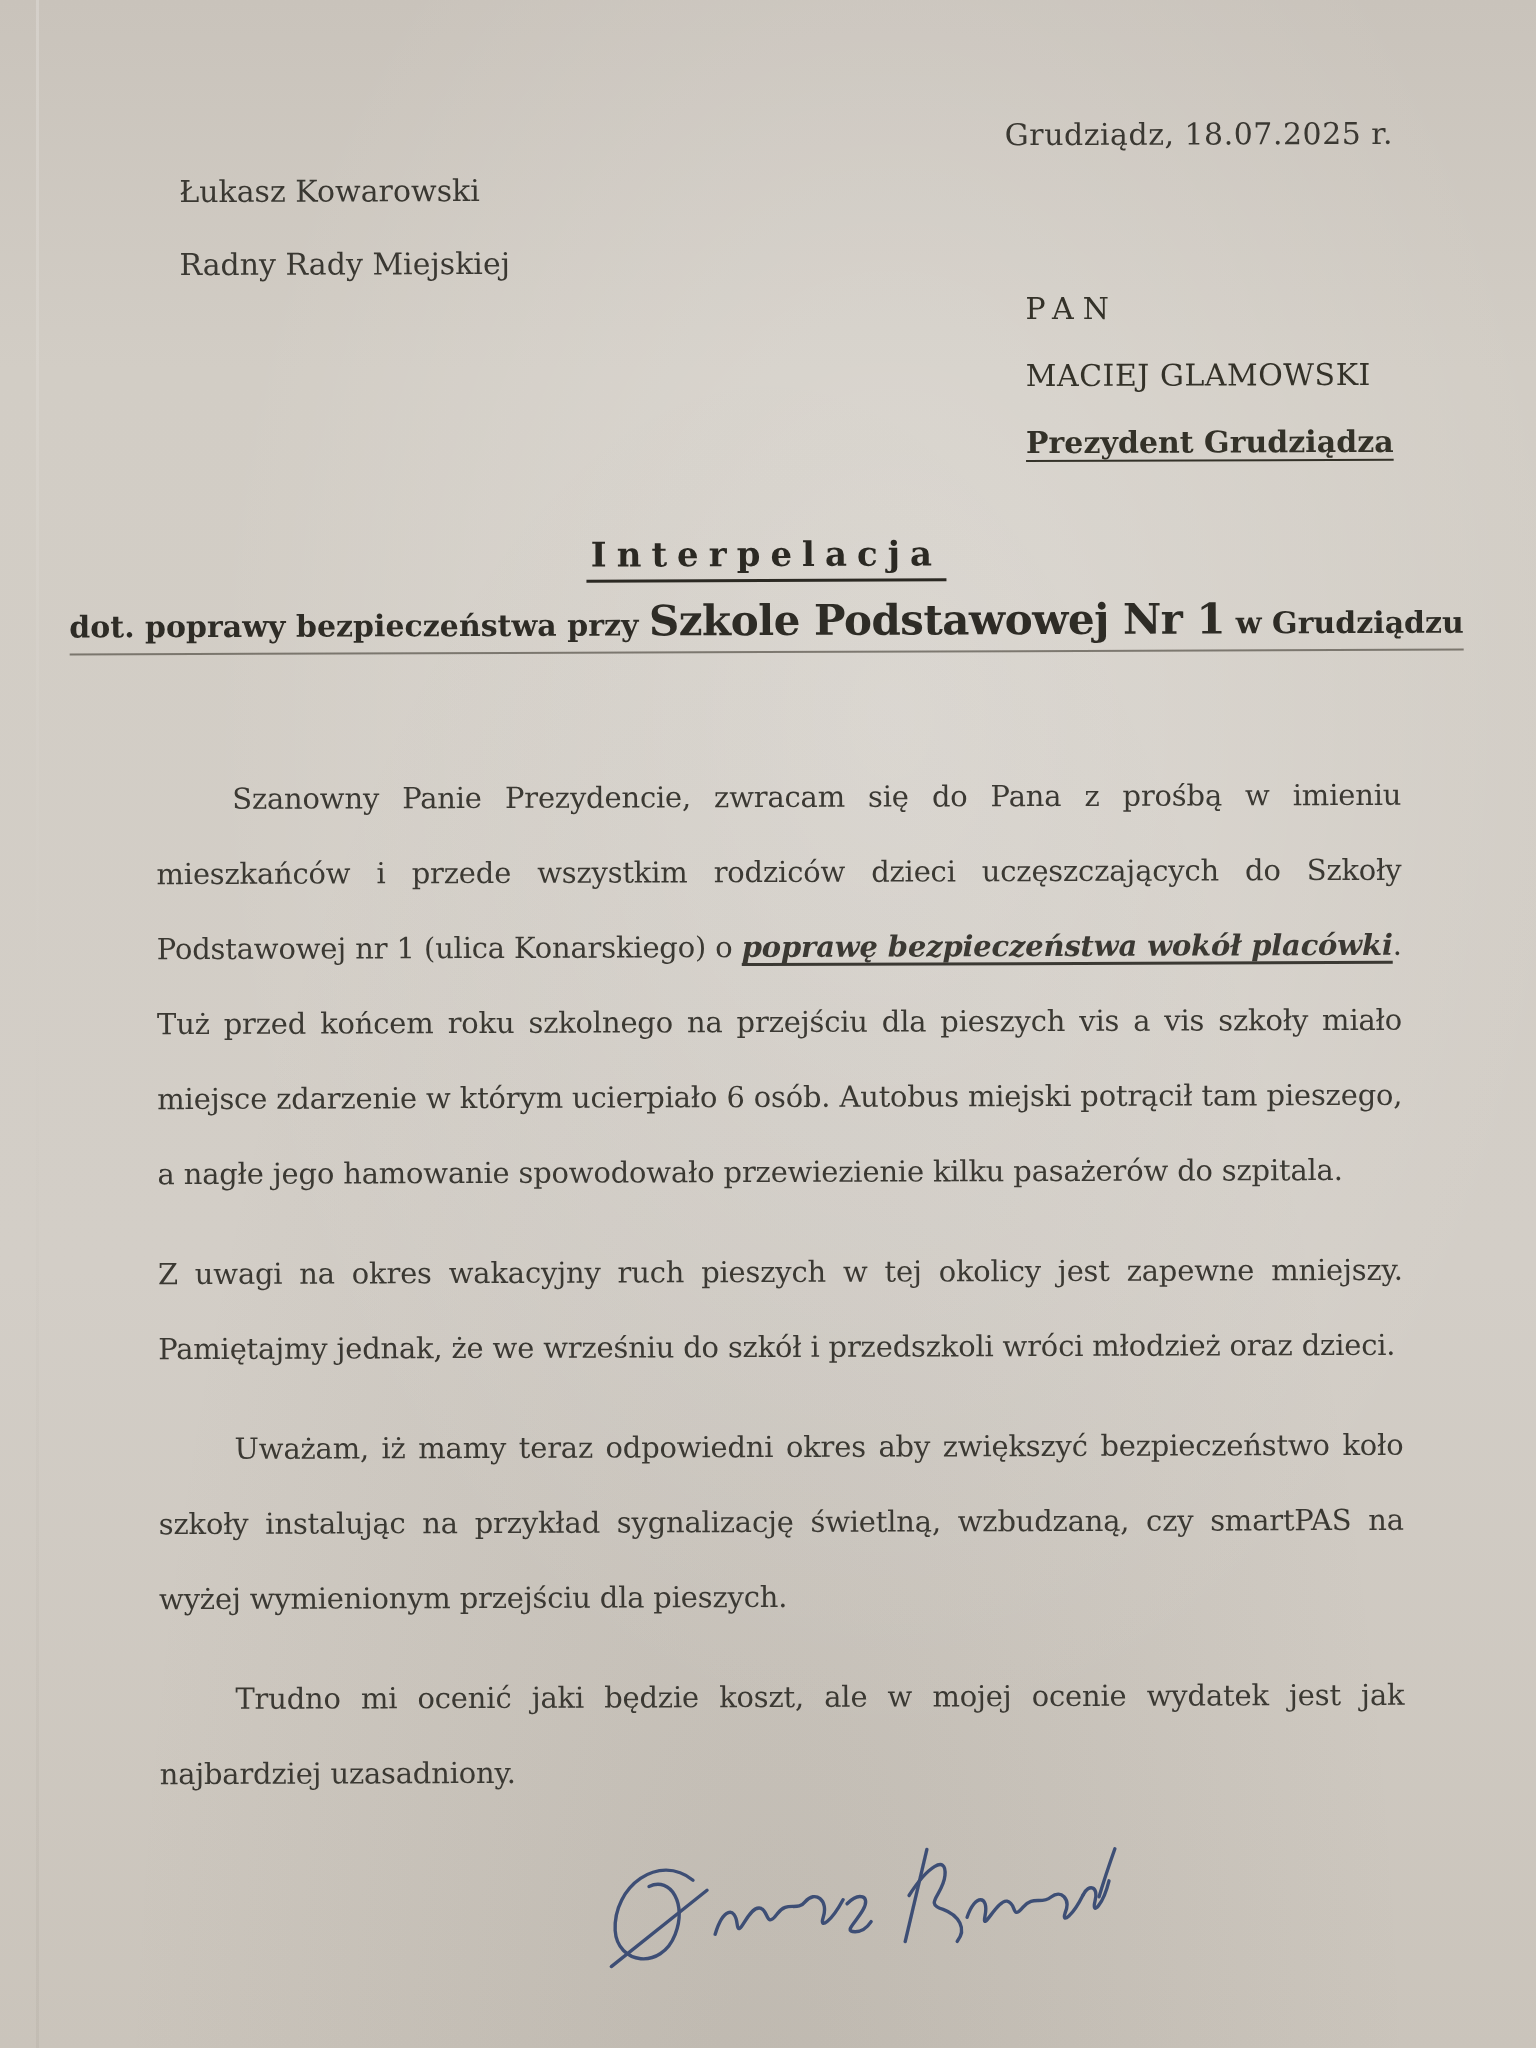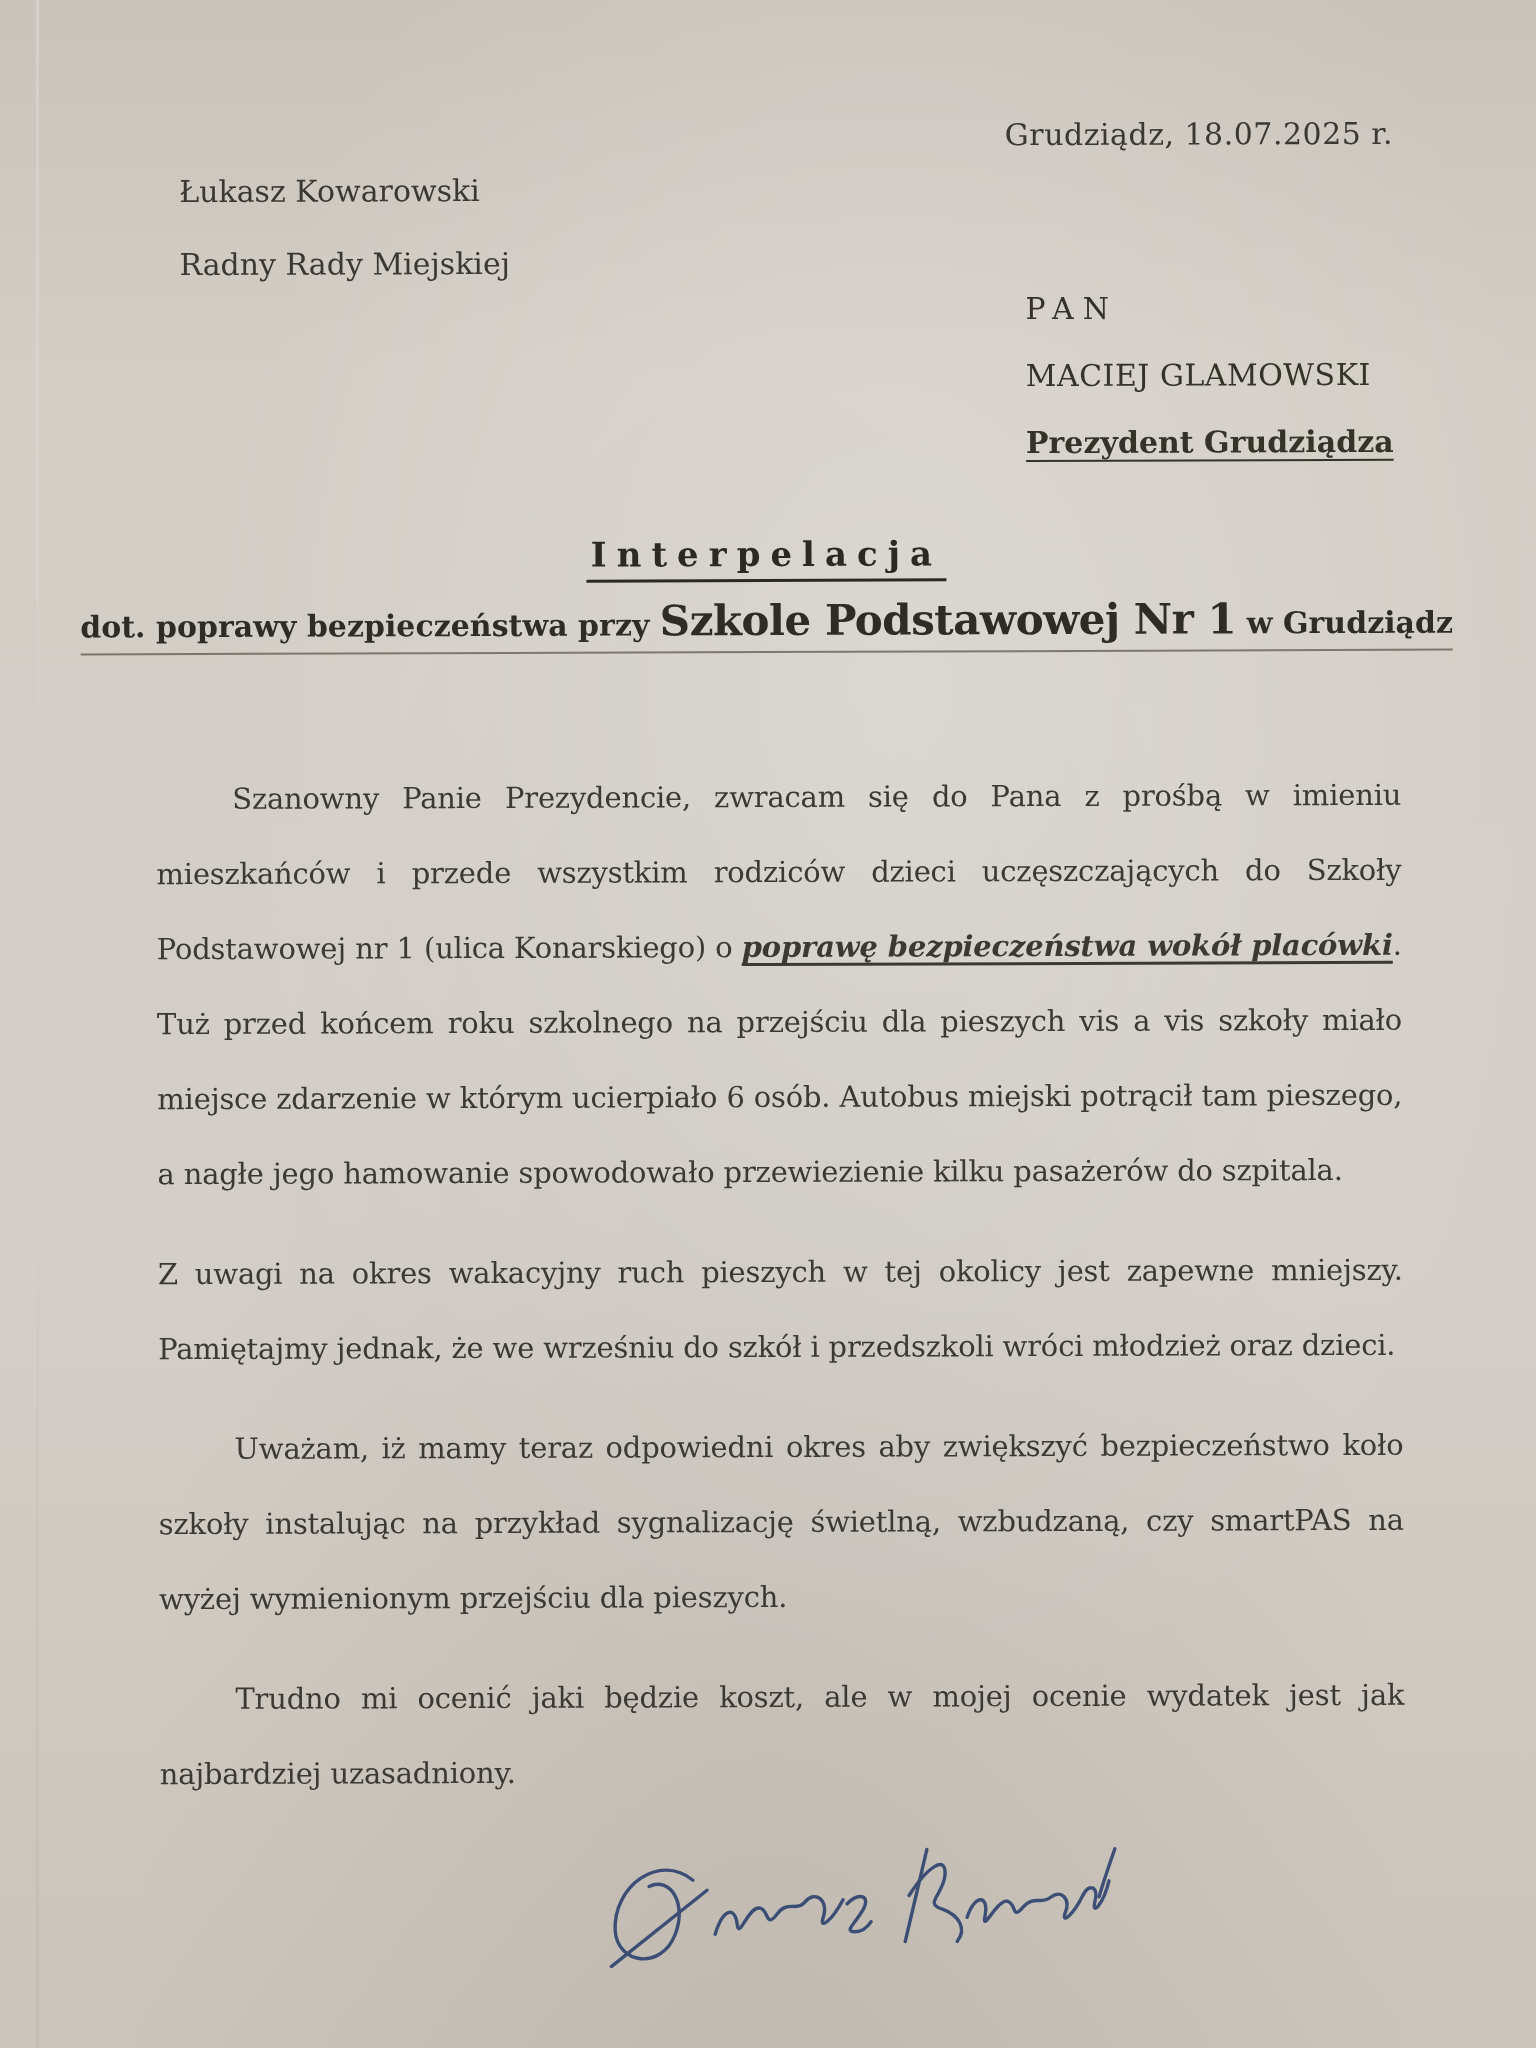--- a/index.html
+++ b/index.html
@@ -82,21 +82,21 @@
     <div class="line salutation">PAN</div>
     <div class="line name">MACIEJ GLAMOWSKI</div>
     <div class="line rtitle">Prezydent Grudziądza</div>
   </div>
 
   <div class="title-row">
     <span class="doc-title">Interpelacja</span>
   </div>
 
   <div class="subject-row">
-    <span class="subject"><span class="small">dot. poprawy bezpieczeństwa przy </span><span class="big">Szkole Podstawowej Nr 1</span><span class="small"> w Grudziądz</span></span>
+    <span class="subject"><span class="small">dot. poprawy bezpieczeństwa przy </span><span class="big">Szkole Podstawowej Nr 1</span><span class="small"> w Grudziądzu</span></span>
   </div>
 
   <div class="body-text">
     <p class="indent"><span>Szanowny Panie Prezydencie, zwracam się do Pana z prośbą w imieniu mieszkańców i przede wszystkim rodziców dzieci uczęszczających do Szkoły Podstawowej nr 1 (ulica Konarskiego) o </span><span class="emph">poprawę bezpieczeństwa wokół placówki</span><span>. Tuż przed końcem roku szkolnego na przejściu dla pieszych vis a vis szkoły miało miejsce zdarzenie w którym ucierpiało 6 osób. Autobus miejski potrącił tam pieszego, a nagłe jego hamowanie spowodowało przewiezienie kilku pasażerów do szpitala.</span></p>
     <p>Z uwagi na okres wakacyjny ruch pieszych w tej okolicy jest zapewne mniejszy. Pamiętajmy jednak, że we wrześniu do szkół i przedszkoli wróci młodzież oraz dzieci.</p>
     <p class="indent">Uważam, iż mamy teraz odpowiedni okres aby zwiększyć bezpieczeństwo koło szkoły instalując na przykład sygnalizację świetlną, wzbudzaną, czy smartPAS na wyżej wymienionym przejściu dla pieszych.</p>
     <p class="indent">Trudno mi ocenić jaki będzie koszt, ale w mojej ocenie wydatek jest jak najbardziej uzasadniony.</p>
   </div>
 
   <div class="signature">

